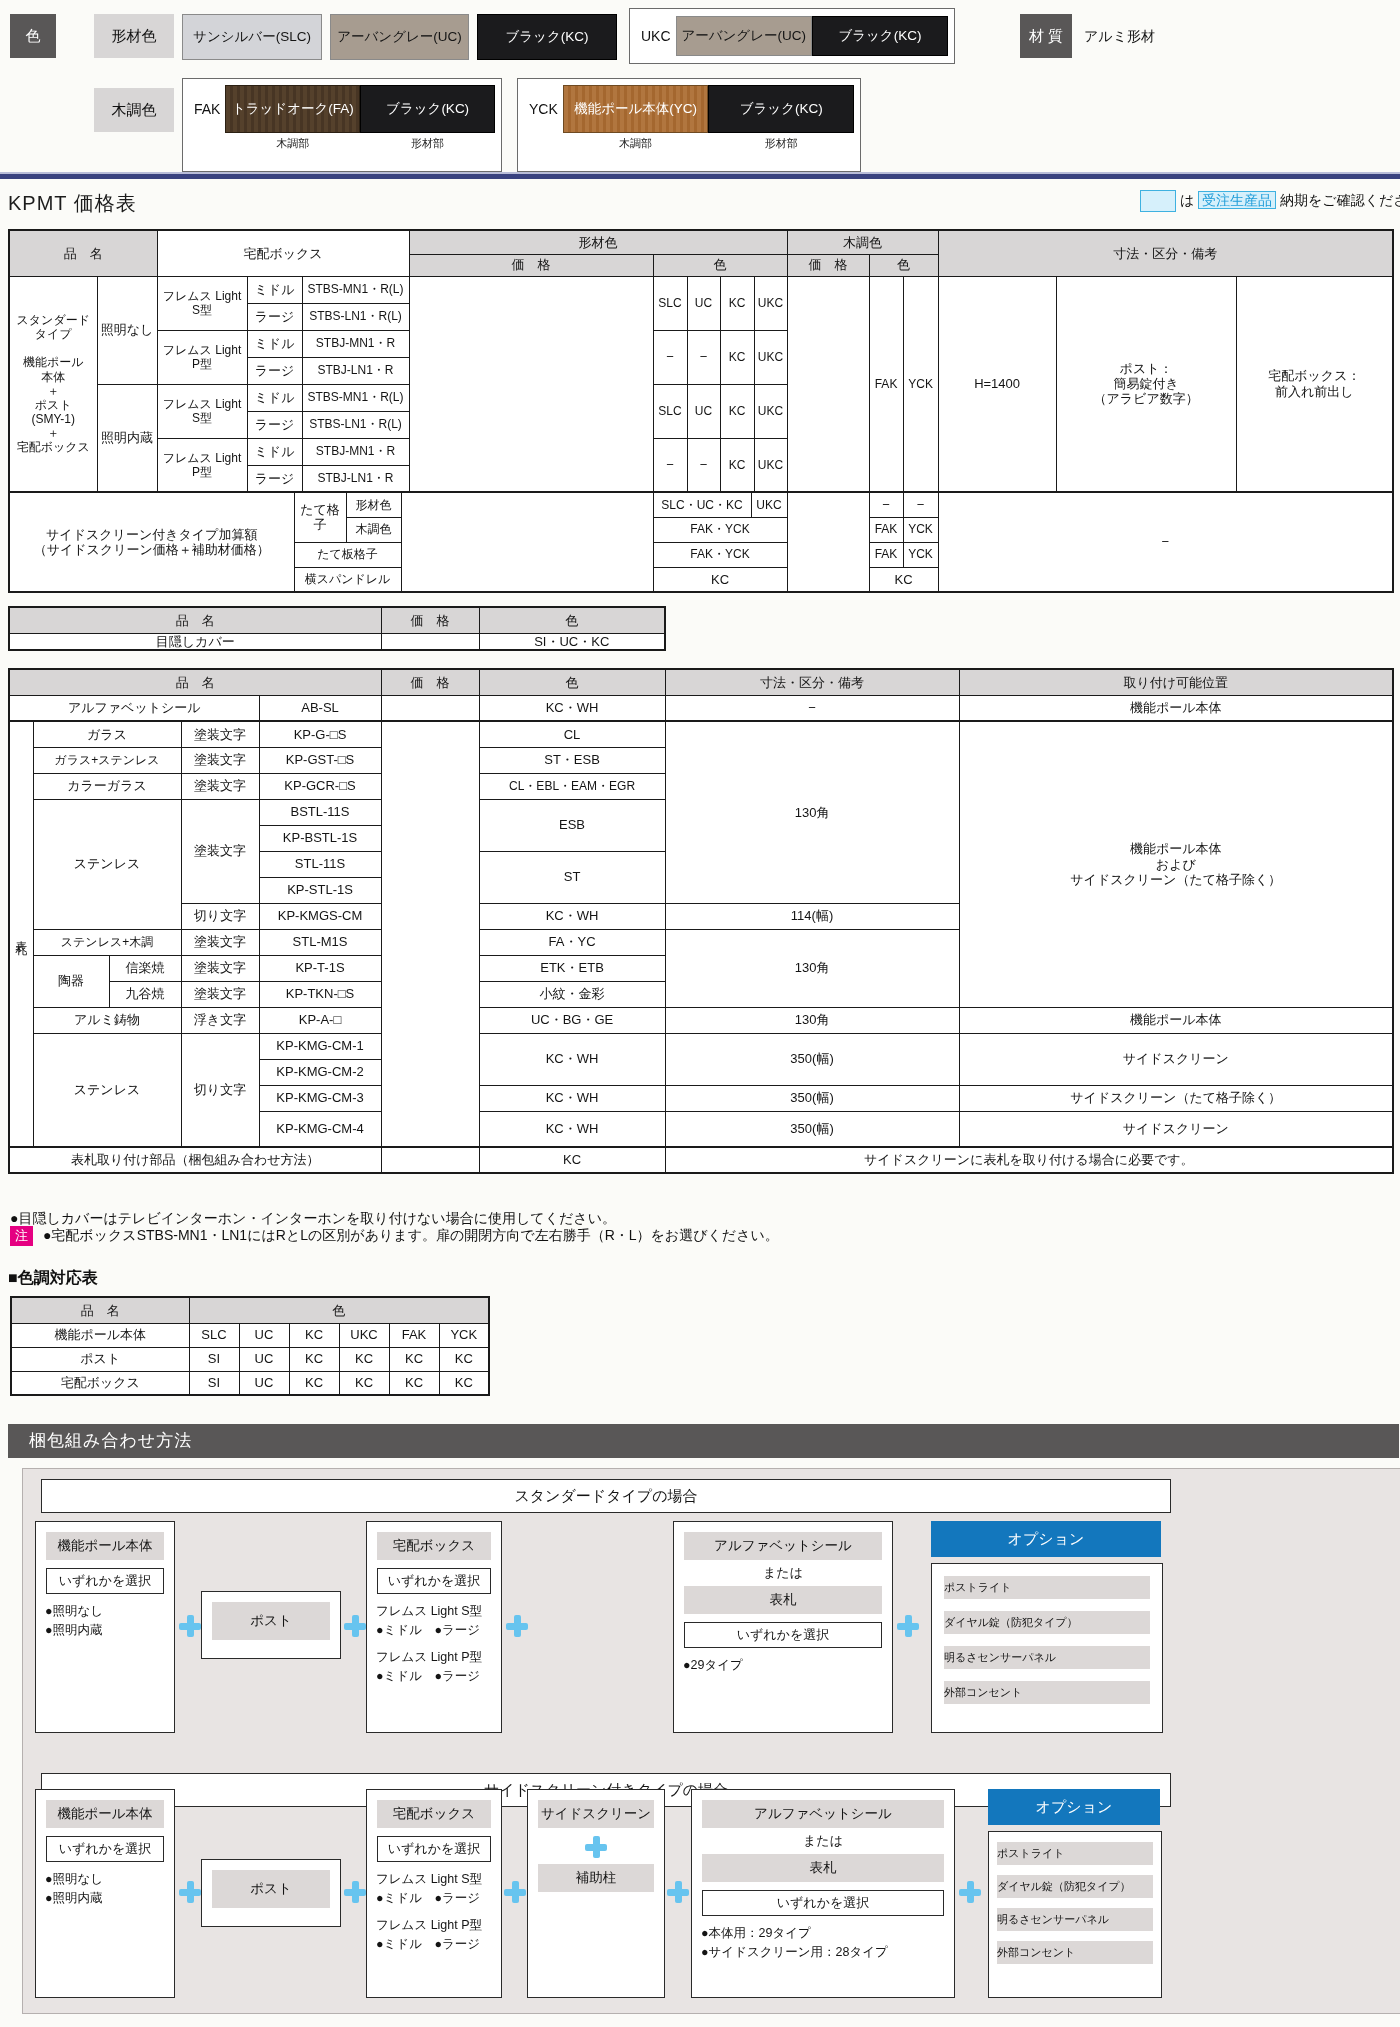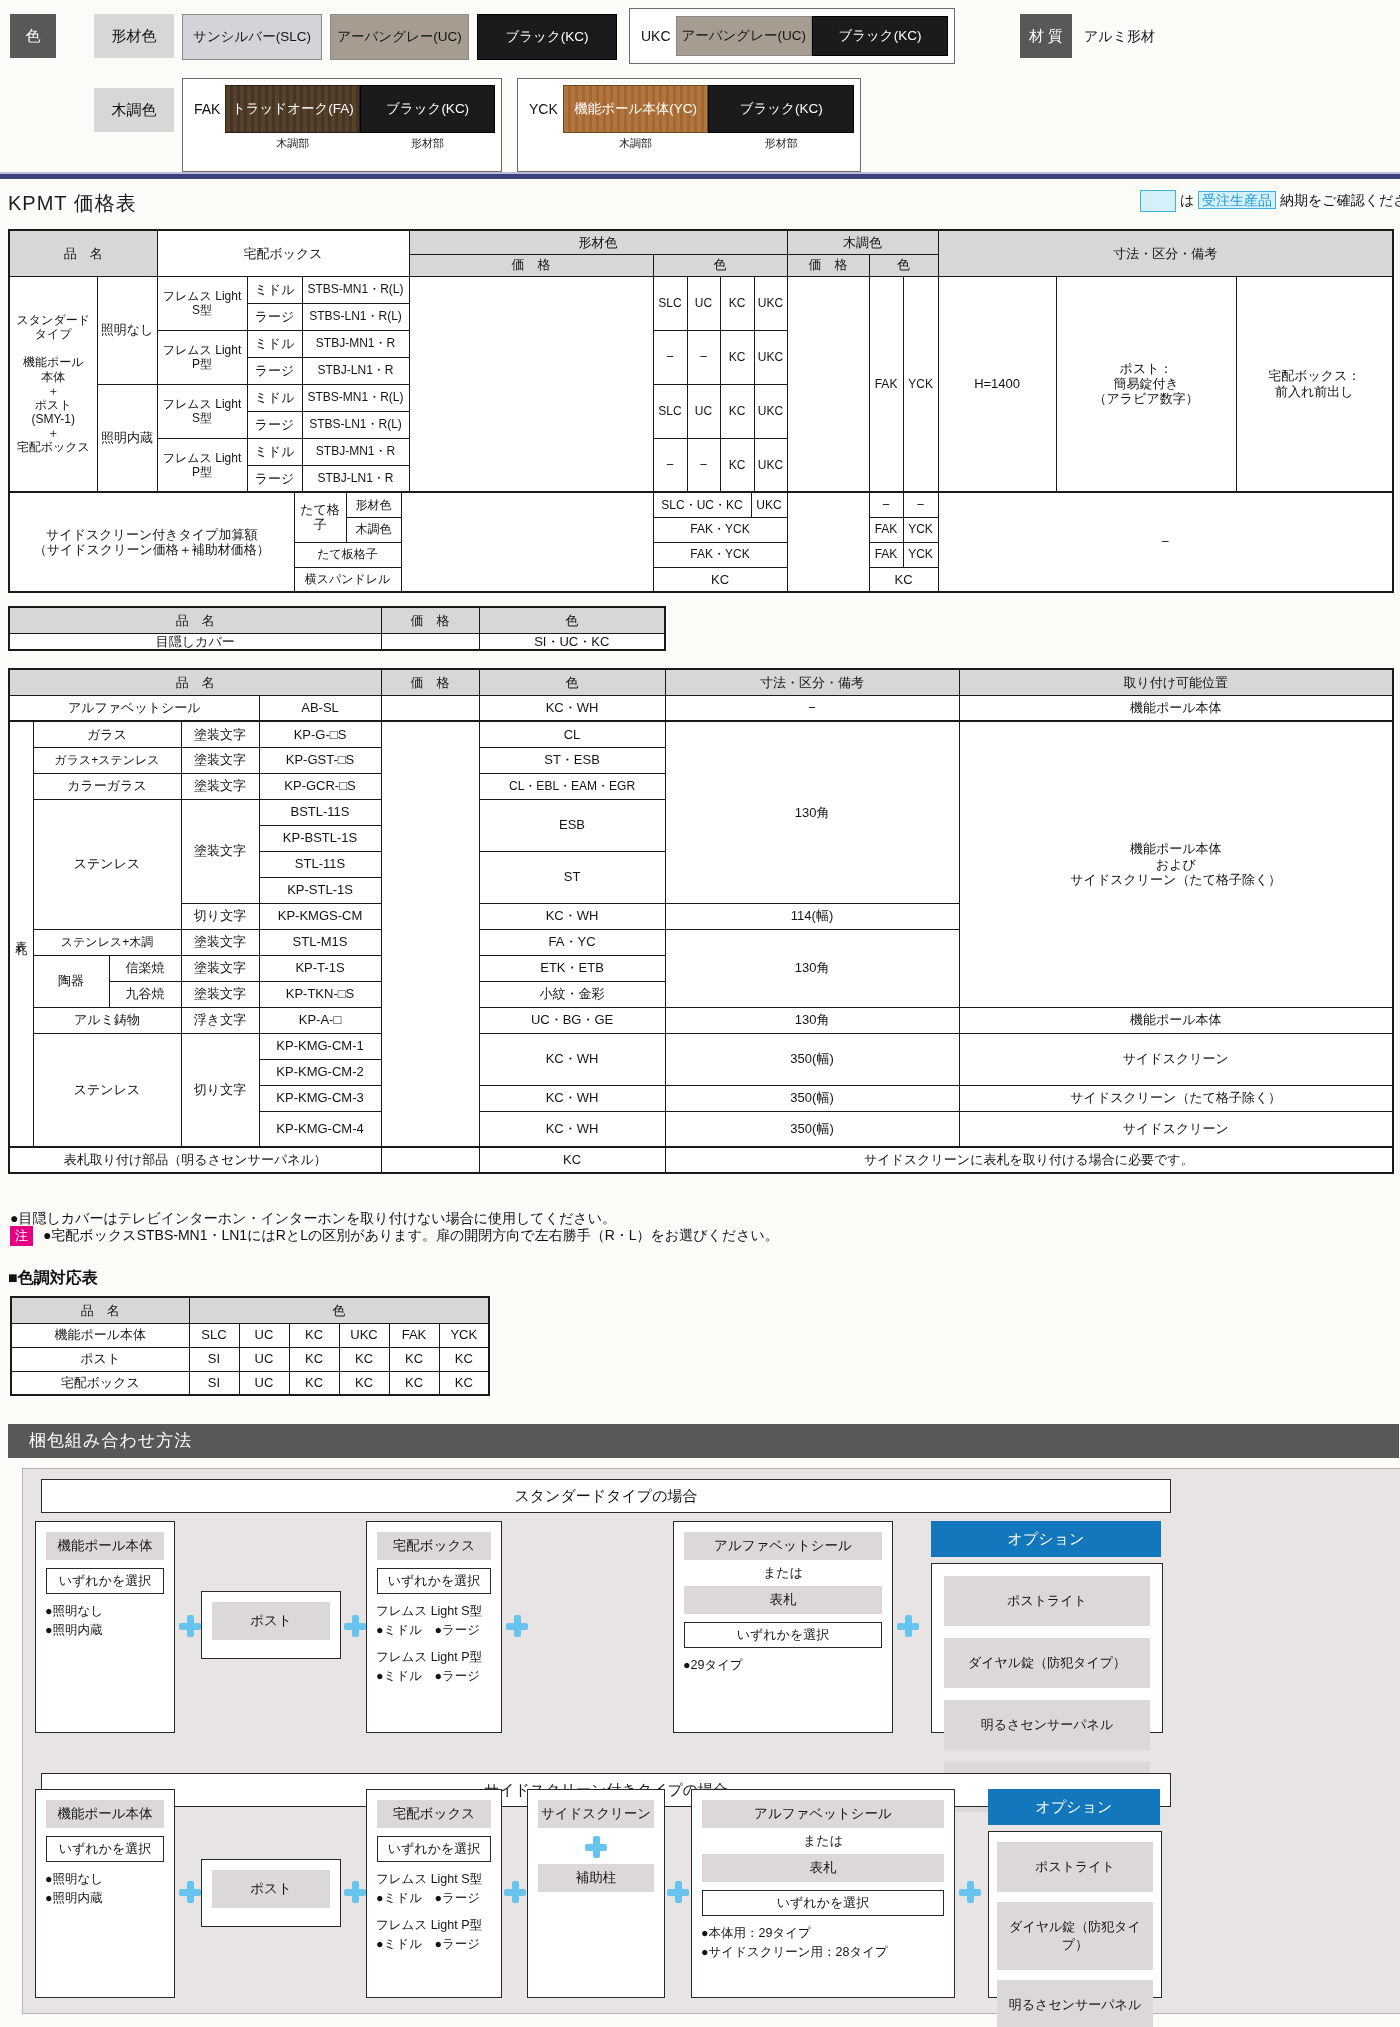--- a/index.html
+++ b/index.html
@@ -37,21 +37,21 @@
   .secTitle{font-size:16px;font-weight:bold;color:#111}
   
   .pkHeader{background:#595757;color:#fff;font-size:17px;line-height:34px;padding-left:21px;letter-spacing:1px}
   .panel{background:#e8e4e3;border:1px solid #b5b0af}
   .caseTitle{background:#fff;border:1px solid #2a2a2a;display:flex;align-items:center;justify-content:center;font-size:15px}
   .fbox{background:#fff;border:1px solid #2a2a2a;position:absolute}
   .fbar{background:#dcd8d7;margin:10px 10px 8px;padding:5px 0;text-align:center;font-size:13.5px}
   .fsel{border:1px solid #2a2a2a;margin:0 10px 8px;padding:3px 0;text-align:center;font-size:13px;background:#fff}
   .fopt{font-size:12.5px;text-align:left;padding:1px 4px 1px 9px;white-space:nowrap}
   .blueHdr{background:#1377bd;color:#fff;display:flex;align-items:center;justify-content:center;font-size:15px;position:absolute}
-  .obar{background:#dcd8d7;margin:12px 12px;padding:16px 0;text-align:center;font-size:13px}
+  .obar{background:#dcd8d7;margin:12px 12px;padding:4px 0;text-align:left;font-size:11px}
   .plus{width:22px;height:22px;position:absolute}
   .plus::before{content:"";position:absolute;left:8px;top:0;width:7px;height:22px;background:#67c4ef;border-radius:2px}
   .plus::after{content:"";position:absolute;left:0;top:8px;width:22px;height:7px;background:#67c4ef;border-radius:2px}
   .plusIn{width:22px;height:22px;position:relative;margin:2px auto}
   .plusIn::before{content:"";position:absolute;left:8px;top:0;width:7px;height:22px;background:#67c4ef;border-radius:2px}
   .plusIn::after{content:"";position:absolute;left:0;top:8px;width:22px;height:7px;background:#67c4ef;border-radius:2px}
 </style>
 </head>
 <body>
 
@@ -411,21 +411,21 @@
         <td>350(幅)</td>
         <td>サイドスクリーン（たて格子除く）</td>
       </tr>
  <tr style="height:36px">
         <td>KP-KMG-CM-4</td>
         <td>KC・WH</td>
         <td>350(幅)</td>
         <td>サイドスクリーン</td>
       </tr>
  <tr style="height:26px">
-  <td colspan="5" class="bt2">表札取り付け部品（明るさセンサーパネル）</td>
+  <td colspan="5" class="bt2">表札取り付け部品（梱包組み合わせ方法）</td>
         <td class="bt2"></td>
   <td class="bt2">KC</td>
         <td colspan="2" class="bt2">サイドスクリーンに表札を取り付ける場合に必要です。</td>
  </tr>
 </tbody>
   </table>
 
 <div class="abs notetxt" style="left:10px;top:1210px">●目隠しカバーはテレビインターホン・インターホンを取り付けない場合に使用してください。</div>
 <div class="abs notetxt" style="left:10px;top:1226px">
   <span class="badge">注</span>

